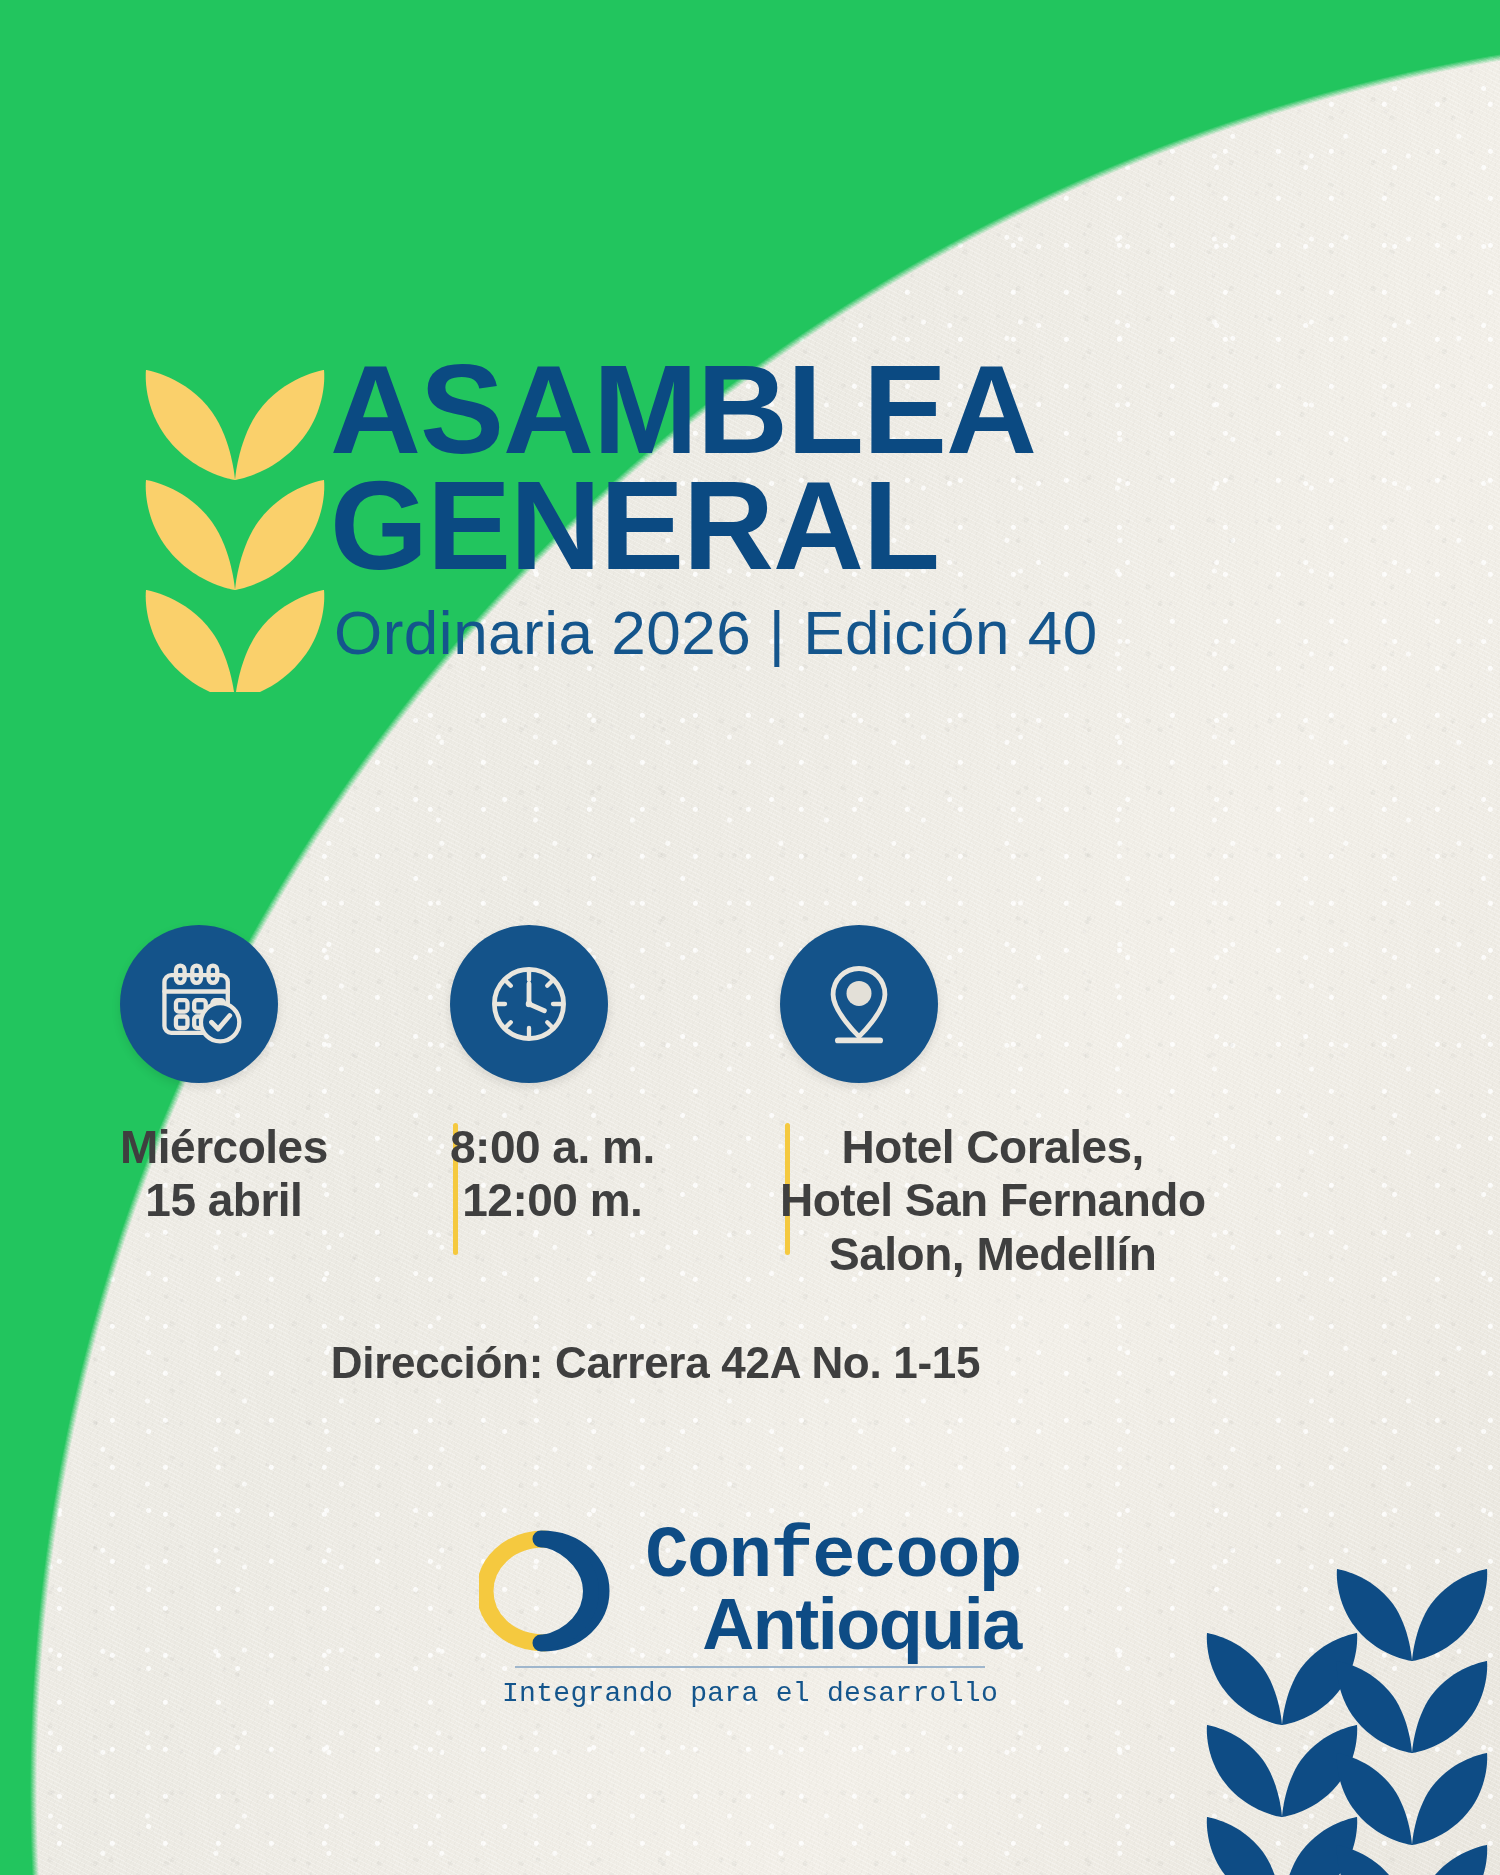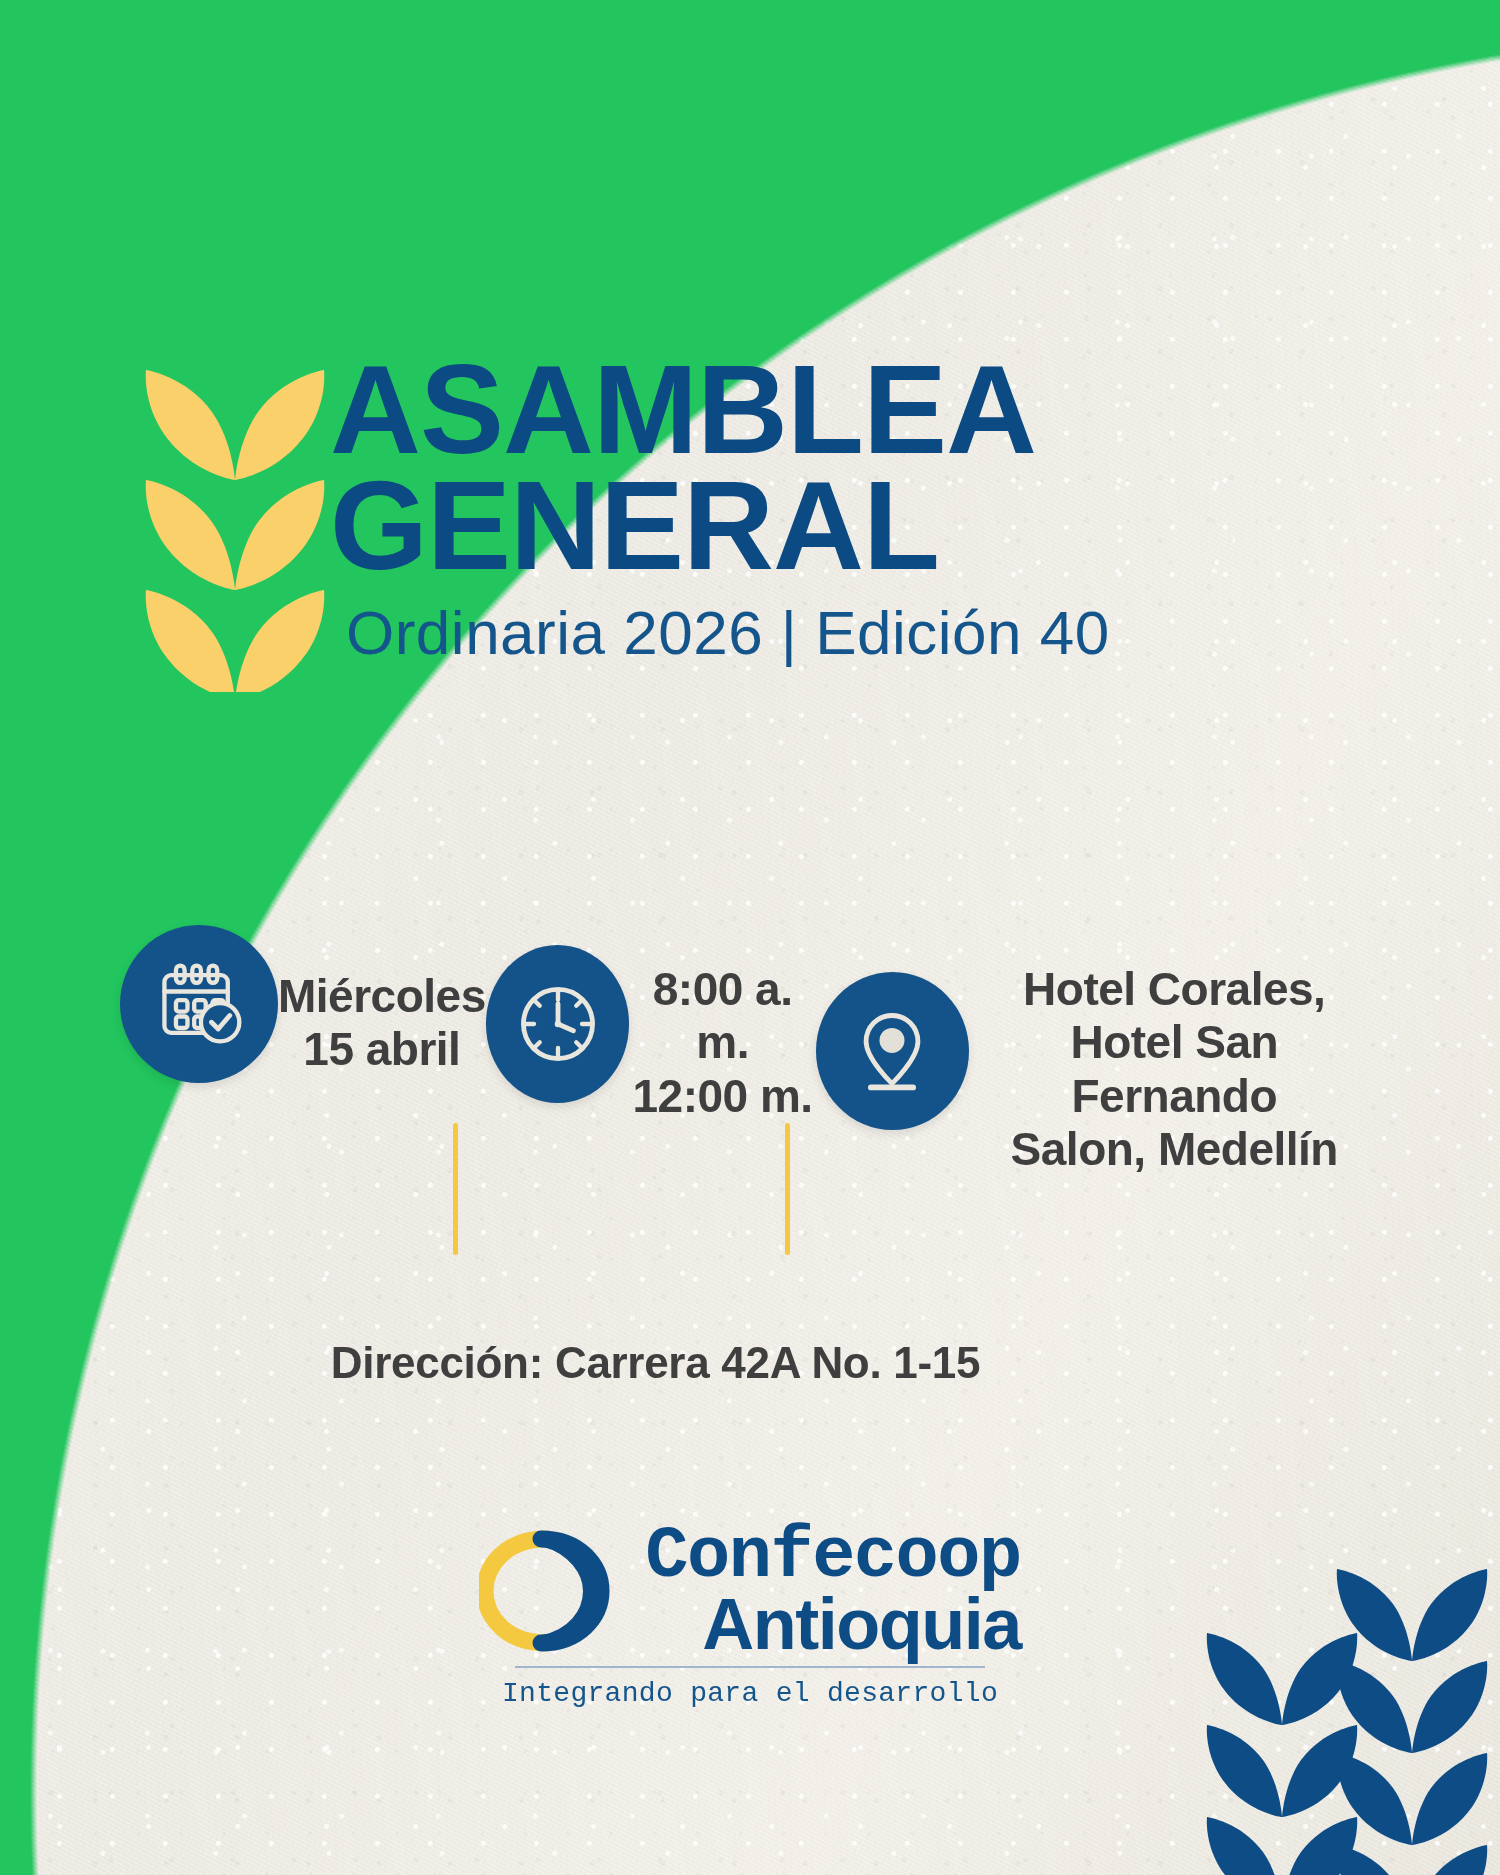--- a/index.html
+++ b/index.html
@@ -64,37 +64,37 @@
     font-family:"Liberation Sans", sans-serif;
     font-weight:bold;
     font-size:126px;
     line-height:.92;
     letter-spacing:-1px;
     color:#0b4a82;
     text-transform:uppercase;
   }
   h1.main-title .l2{display:block;}
   .subtitle{
-    margin:18px 0 0 16px;
+    margin:18px 0 0 4px;
     font-family:"Liberation Sans", sans-serif;
     font-weight:normal;
     font-size:62px;
     line-height:1;
     color:#14558c;
     letter-spacing:.5px;
   }
 
   
   .info-row{
     position:absolute;left:120px;top:925px;width:1260px;
     display:flex;align-items:flex-start;
   }
   .info-col{
     flex:1 1 0;
-    display:flex;flex-direction:row;align-items:center;
+    display:flex;flex-direction:column;align-items:flex-start;
     position:relative;
   }
   .info-col.c1{flex:0 0 330px;}
   .info-col.c2{flex:0 0 330px;}
   .info-col.c3{flex:1 1 auto;}
   .icon-circle{
     width:158px;height:158px;border-radius:50%;
     background:#14538a;
     display:flex;align-items:center;justify-content:center;
     box-shadow:0 4px 10px rgba(0,0,0,.10);

